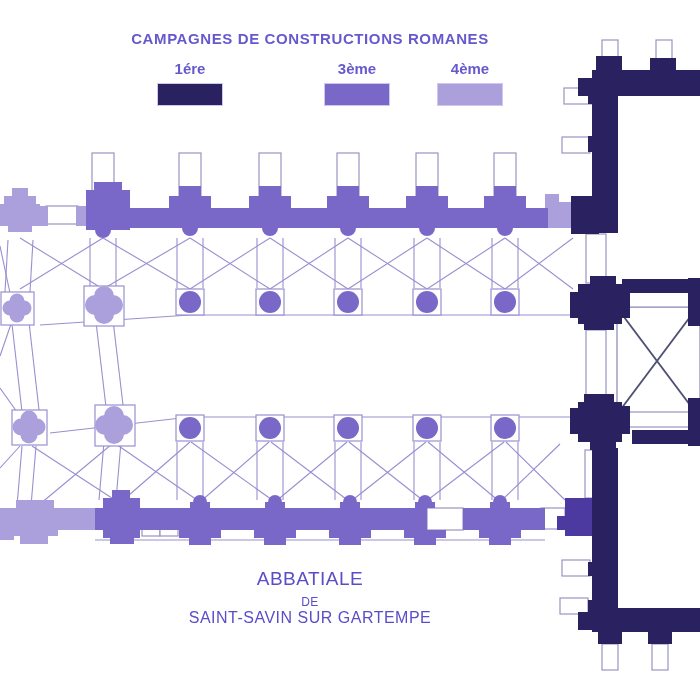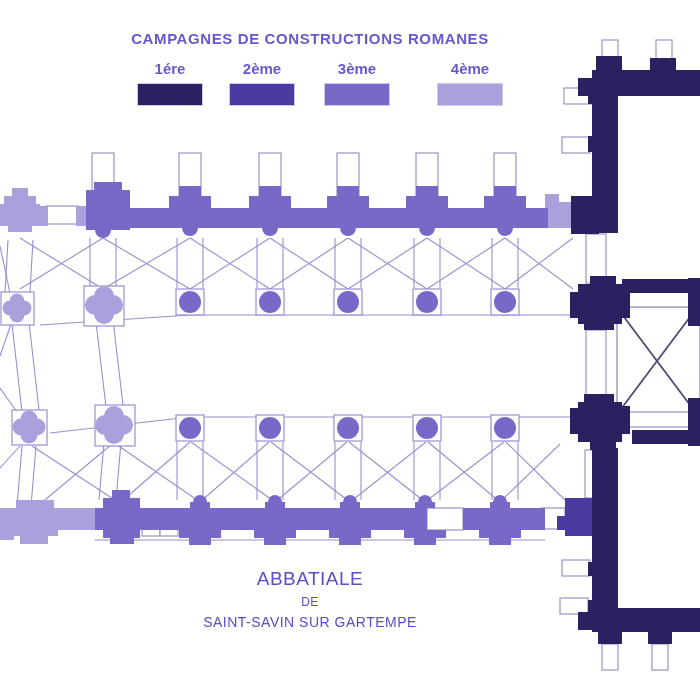--- a/index.html
+++ b/index.html
@@ -8,51 +8,47 @@
     font-family:"Liberation Sans", sans-serif;overflow:hidden;
   }
   
   #legend-title{
     position:absolute;left:55px;top:30px;width:510px;text-align:center;
     font-size:15px;font-weight:bold;letter-spacing:0.6px;color:var(--title-color);
   }
   .legend-item{position:absolute;top:60px;width:66px;text-align:center;}
   .legend-item .lbl{font-size:15px;font-weight:bold;color:var(--title-color);margin-bottom:6px;}
   .legend-item .swatch{width:66px;height:23px;border:1px solid #cfc7ec;box-sizing:border-box;}
-  #li-0{left:137px;} #li-1{left:229px;} #li-2{left:324px;} #li-3{left:437px;}
+  #li-0{left:157px;} #li-1{left:229px;} #li-2{left:324px;} #li-3{left:437px;}
   
   #caption{
     position:absolute;left:55px;top:568px;width:510px;text-align:center;
     color:var(--caption-color);font-weight:normal;letter-spacing:0.5px;
   }
   #caption .c-l1{font-size:19px;}
   #caption .c-l2{font-size:12px;margin-top:5px;}
-  #caption .c-l3{font-size:14px;margin-top:5px;}
+  #caption .c-l3{font-size:16px;}
   
   #plan{position:absolute;left:0;top:0;}
   .c1{fill:var(--c1);} .c2{fill:var(--c2);} .c3{fill:var(--c3);} .c4{fill:var(--c4);}
   .plan-line{stroke:var(--rib);stroke-width:1.1;fill:none;}
   .cross-line{stroke:#4f4f74;stroke-width:1.8;}
   .wout{fill:#ffffff;stroke:var(--outline);stroke-width:1.2;}
   .sq{fill:#ffffff;stroke:var(--rib);stroke-width:1.2;}
 </style>
 </head>
 <body>
 
 <div id="stage">
 
   <div id="legend-title">CAMPAGNES DE CONSTRUCTIONS ROMANES</div>
 
   <div class="legend-item" id="li-0">
     <div class="lbl">1ére</div>
     <div class="swatch" style="background: rgb(42, 33, 97);"></div>
-  </div>
-  <div class="legend-item" id="li-1">
-    <div class="lbl">2ème</div>
-    <div class="swatch" style="background: rgb(76, 58, 160);"></div>
   </div>
   <div class="legend-item" id="li-2">
     <div class="lbl">3ème</div>
     <div class="swatch" style="background: rgb(122, 104, 200);"></div>
   </div>
   <div class="legend-item" id="li-3">
     <div class="lbl">4ème</div>
     <div class="swatch" style="background: rgb(171, 160, 220);"></div>
   </div>
 

